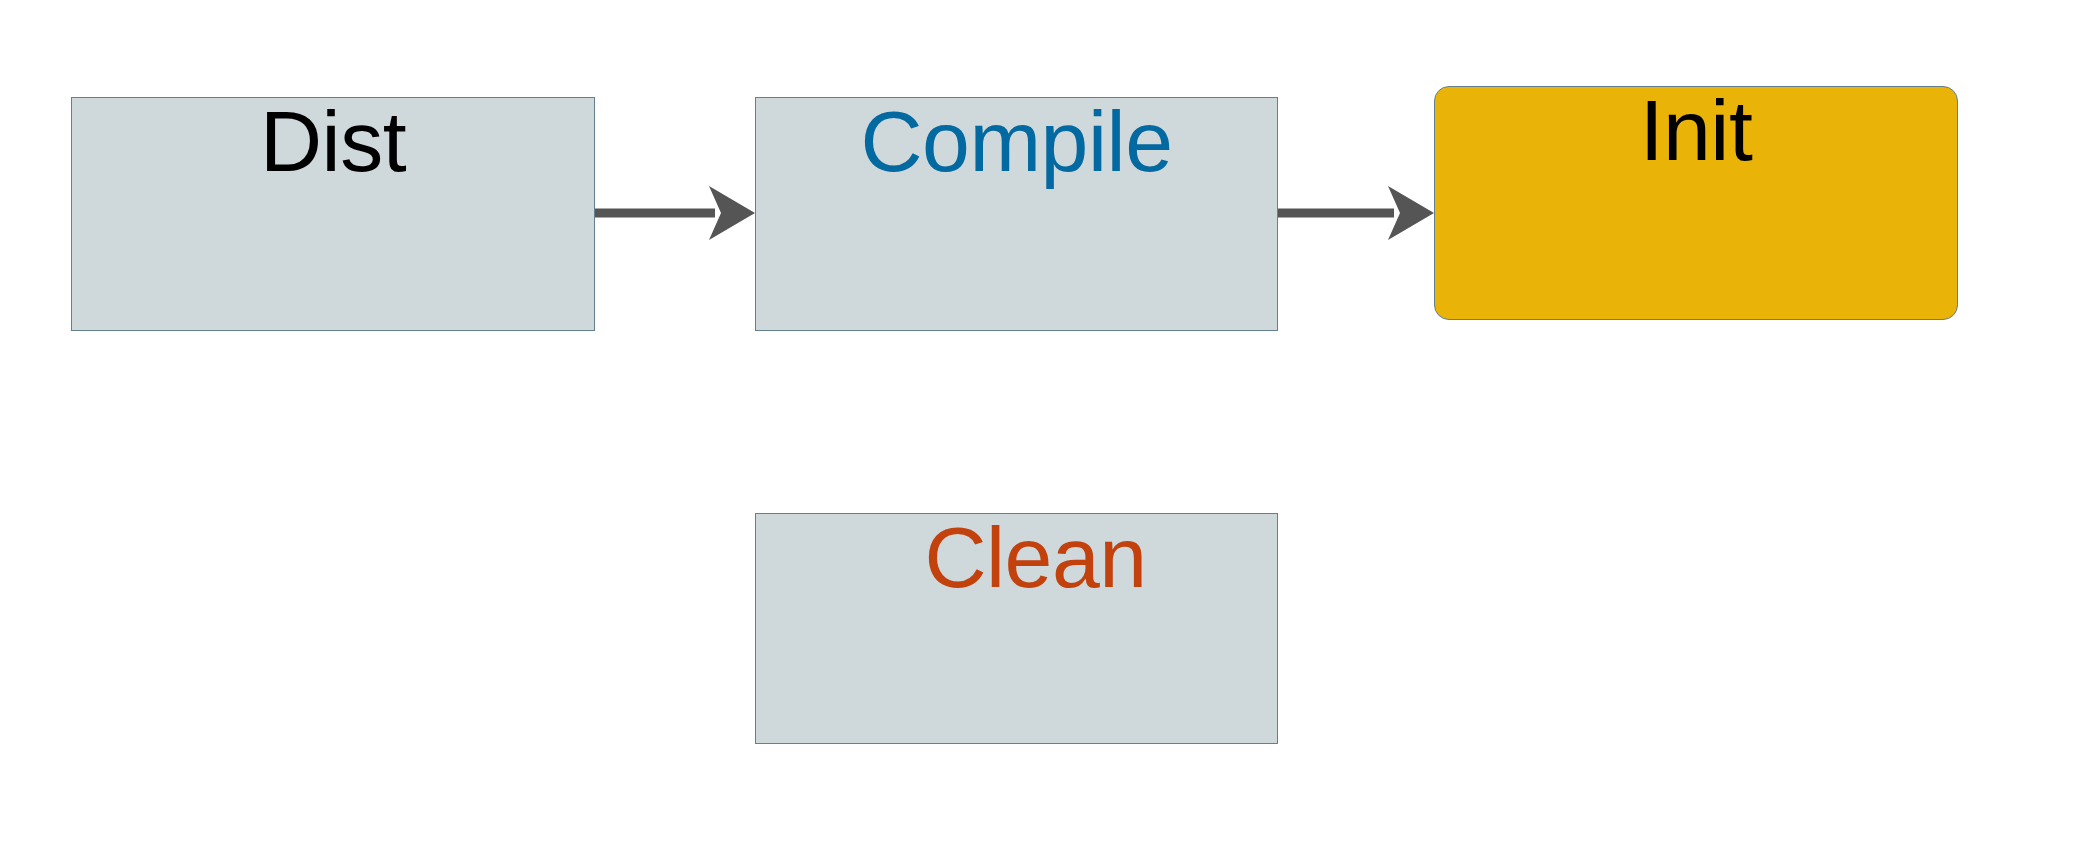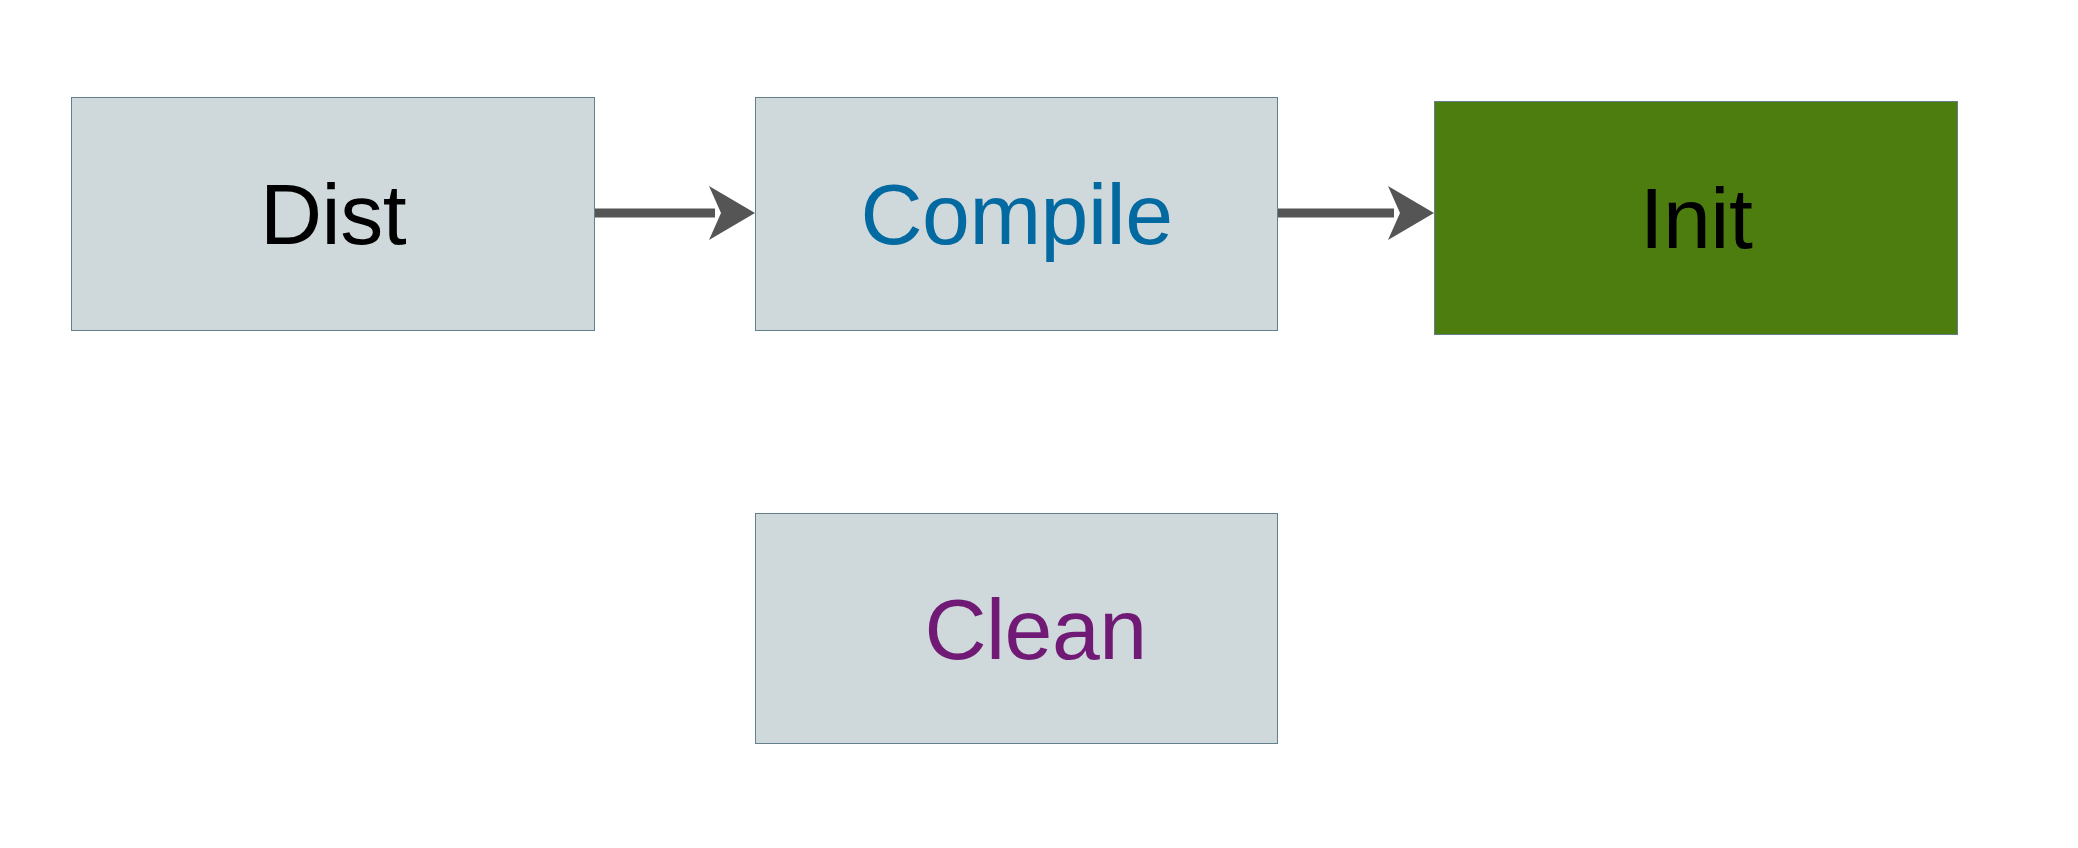--- a/index.html
+++ b/index.html
@@ -17,21 +17,21 @@
     height: 848px;
     background: #ffffff;
     overflow: hidden;
   }
   .node {
     position: absolute;
     box-sizing: border-box;
     background: #cfd8db;
     border: 1.6px solid #62808e;
     display: flex;
-    align-items: center;
+    align-items: flex-start;
     justify-content: center;
   }
   .node-label {
     font-family: "Liberation Sans", sans-serif;
     font-size: 86px;
     font-weight: 400;
     color: #000000;
     line-height: 1;
     letter-spacing: -0.5px;
     white-space: nowrap;
@@ -72,21 +72,21 @@
     </div>
 
   <div class="node" id="node-0" style="left: 71px; top: 97px; width: 524px; height: 234px; background: rgb(207, 216, 219); border-color: rgb(98, 128, 142);">
     <span class="node-label" style="color: rgb(0, 0, 0);">Dist</span>
   </div>
 
   <div class="node" id="node-1" style="left: 755px; top: 97px; width: 523px; height: 234px; background: rgb(207, 216, 219); border-color: rgb(98, 128, 142);">
     <span class="node-label" style="color: #0369a1;">Compile</span>
   </div>
 
-  <div class="node" id="node-2" style="left: 1434px; top: 101px; width: 524px; height: 234px; background: #4d7c0f; border-color: rgb(98, 128, 142);">
+  <div class="node" id="node-2" style="left: 1434px; top: 86px; width: 524px; height: 234px; background: #eab308; border-color: rgb(98, 128, 142); border-radius: 15px;">
     <span class="node-label" style="color: rgb(0, 0, 0);">Init</span>
   </div>
 
   <div class="node" id="node-3" style="left: 755px; top: 513px; width: 523px; height: 231px; background: rgb(207, 216, 219); border-color: rgb(98, 128, 142);">
-    <span class="node-label" style="color: #701a75; margin-left: 38px;">Clean</span>
+    <span class="node-label" style="color: #c2410c; margin-left: 38px;">Clean</span>
   </div>
 
 </div>
 
 </body></html>

